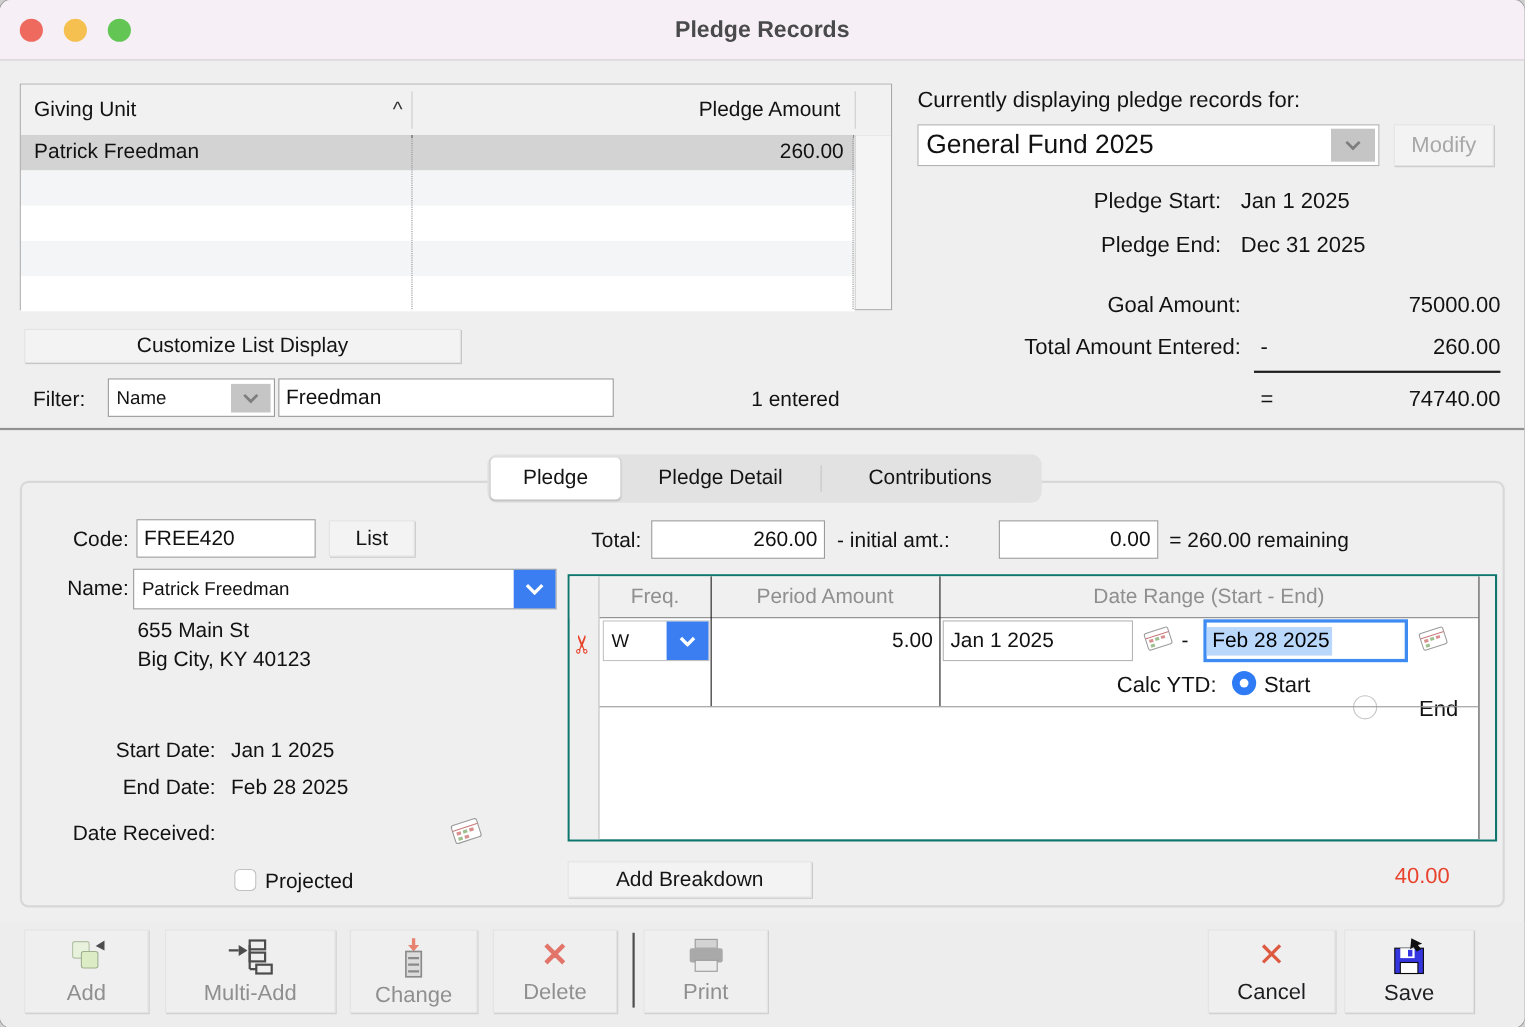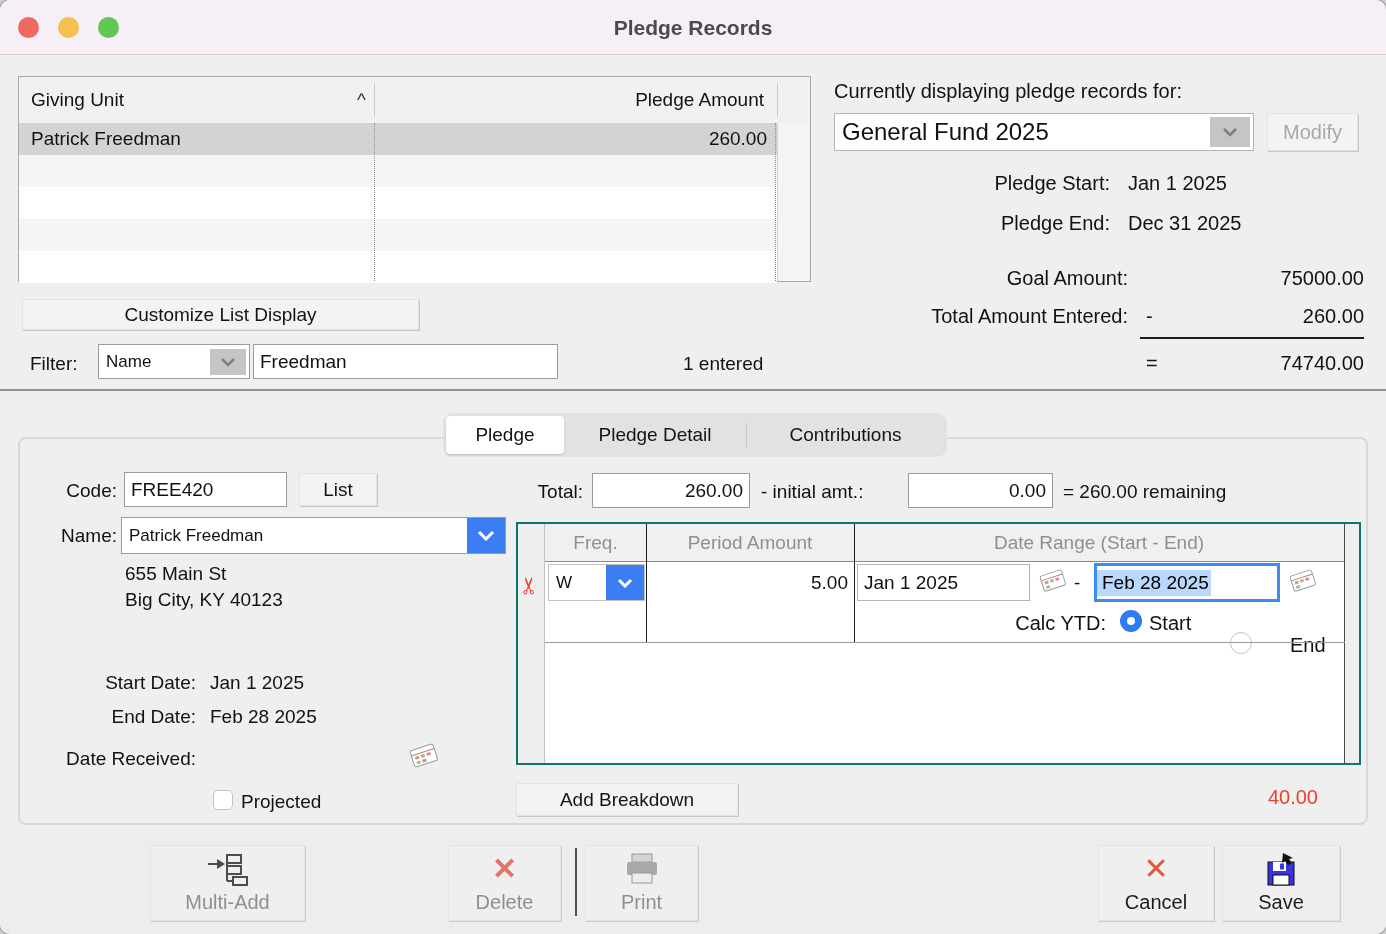--- a/index.html
+++ b/index.html
@@ -260,34 +260,57 @@
     <div class="bdcell" style="left:27px;top:118px;width:800px;height:1px;background:#9a9a9a;"></div>
   </div>
 
   <div class="abs btnc" style="left:516px;top:783px;width:222px;height:33px;">
     <span>Add Breakdown</span>
   </div>
   <span class="abs t20 right" style="right:68px;top:786px;color:#e8432c;">40.00</span>
 
   <div class="abs toolarea"></div>
 
+  <div class="tool" style="left:22px;width:113px;">
+    <span>
+      <svg width="40" height="36" viewBox="0 0 40 36">
+        <rect x="7" y="4" width="15" height="15" rx="2" fill="#e7f1dc" stroke="#b4c2a6"></rect>
+        <rect x="15" y="13" width="15" height="15" rx="2" fill="#dcedc6" stroke="#9fb08e"></rect>
+        <path d="M36 3 L28 8 L36 12 Z" fill="#4c4c4c"></path>
+      </svg>
+    </span>
+    <span class="lbl">Add</span>
+  </div>
   <div class="tool" style="left:150px;width:155px;">
     <span>
       <svg width="46" height="36" viewBox="0 0 46 36">
         <line x1="3" y1="12" x2="12" y2="12" stroke="#4c4c4c" stroke-width="2"></line>
         <path d="M12 7 L20 12 L12 17 Z" fill="#4c4c4c"></path>
         <rect x="22" y="3" width="14" height="8" fill="none" stroke="#4c4c4c" stroke-width="2"></rect>
         <rect x="22" y="14" width="14" height="8" fill="none" stroke="#4c4c4c" stroke-width="2"></rect>
         <rect x="28" y="25" width="14" height="8" fill="none" stroke="#4c4c4c" stroke-width="2"></rect>
         <line x1="22" y1="7" x2="22" y2="29" stroke="#4c4c4c" stroke-width="2"></line>
         <line x1="22" y1="29" x2="28" y2="29" stroke="#4c4c4c" stroke-width="2"></line>
       </svg>
     </span>
     <span class="lbl">Multi-Add</span>
   </div>
+  <div class="tool" style="left:318px;width:116px;">
+    <span>
+      <svg width="28" height="38" viewBox="0 0 28 38">
+        <line x1="14" y1="1" x2="14" y2="8" stroke="#e8836f" stroke-width="3"></line>
+        <path d="M9 7 L14 13 L19 7 Z" fill="#e8836f"></path>
+        <rect x="7" y="13" width="14" height="23" fill="#dcdcdc" stroke="#8a8a8a" stroke-width="1.5"></rect>
+        <line x1="9" y1="19" x2="19" y2="19" stroke="#8a8a8a" stroke-width="2"></line>
+        <line x1="9" y1="25" x2="19" y2="25" stroke="#8a8a8a" stroke-width="2"></line>
+        <line x1="9" y1="31" x2="19" y2="31" stroke="#8a8a8a" stroke-width="2"></line>
+      </svg>
+    </span>
+    <span class="lbl">Change</span>
+  </div>
   <div class="tool" style="left:448px;width:113px;">
     <span class="xchar">✕</span>
     <span class="lbl">Delete</span>
   </div>
   <div class="abs" style="left:575px;top:848px;width:2px;height:68px;background:#4e4e4e;"></div>
   <div class="tool" style="left:585px;width:113px;">
     <span>
       <svg width="42" height="34" viewBox="0 0 42 34">
         <rect x="11" y="2" width="20" height="8" fill="#d3d3d3" stroke="#9a9a9a"></rect>
         <rect x="6" y="10" width="30" height="13" rx="2" fill="#a9a9a9"></rect>

